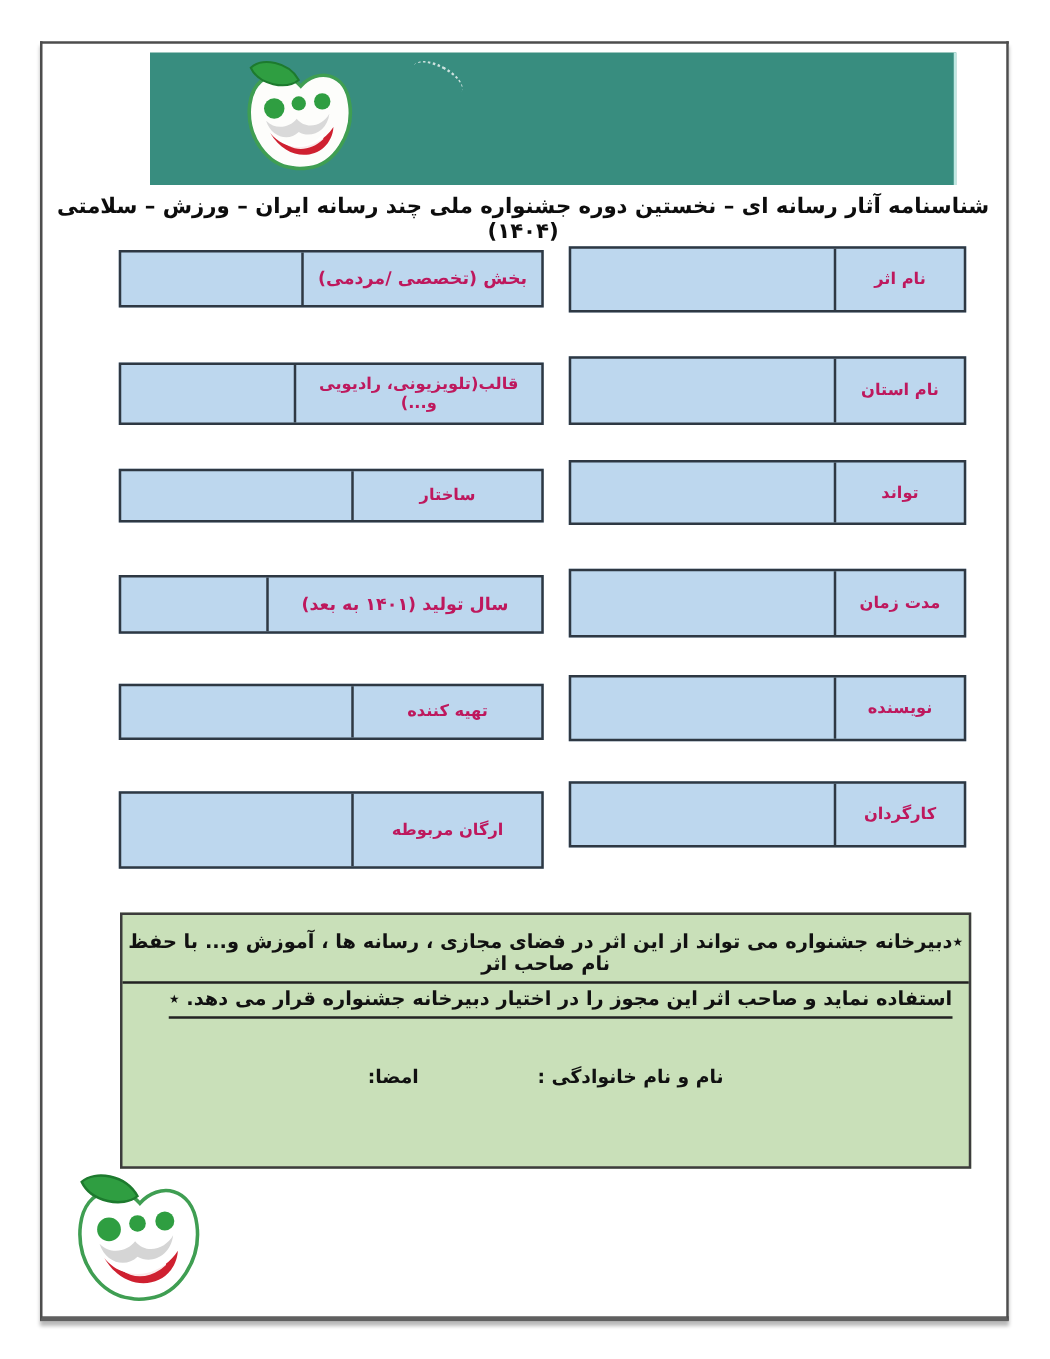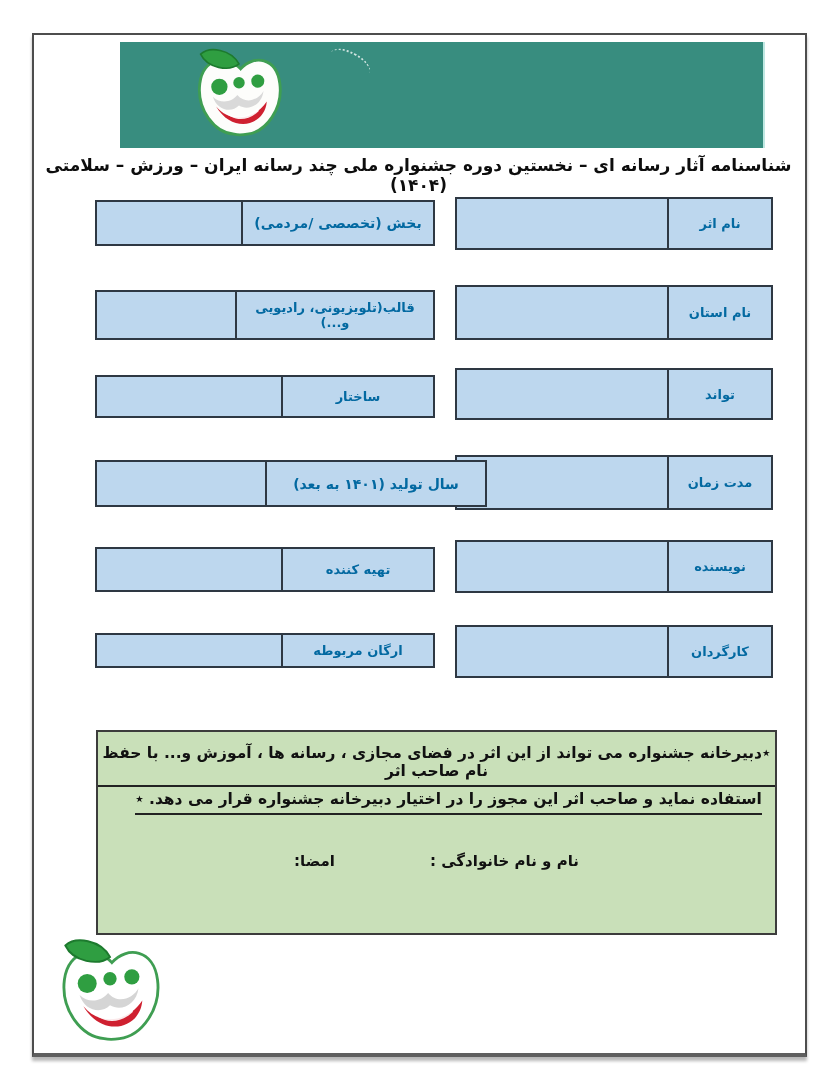--- a/index.html
+++ b/index.html
@@ -41,21 +41,21 @@
   }
   
   .field-row{
     position:absolute;display:flex;flex-direction:row;
     background:#bdd7ee;border:2px solid #2e3843;box-sizing:border-box;
   }
   .field-input{flex:1 1 auto;cursor:text;}
   .field-label{
     display:flex;align-items:center;justify-content:center;
     border-left:2px solid #2e3843;direction:rtl;text-align:center;
-    font-weight:bold;color:#0369a1;padding:0 4px;box-sizing:border-box;
+    font-weight:bold;color:#be185d;padding:0 4px;box-sizing:border-box;
   }
   .fs16{font-size:13px;} .fs14{font-size:14px;} .fs13{font-size:13px;}
   
   .notice{
     position:absolute;left:96px;top:730px;width:681px;height:205px;
     background:#c9e0b9;border:2px solid #3c3c3c;box-sizing:border-box;
     direction:rtl;
   }
   .notice-line{
     position:absolute;left:0;width:100%;text-align:center;
@@ -123,29 +123,29 @@
   <div class="field-label fs14" style="width:192px;">بخش (تخصصی /مردمی)</div>
 </div>
 <div class="field-row" style="left:95px;top:290px;width:340px;height:50px;">
   <div class="field-input"></div>
   <div class="field-label fs13" style="width:198px;">قالب(تلویزیونی، رادیویی و...)</div>
 </div>
 <div class="field-row" style="left:95px;top:375px;width:340px;height:43px;">
   <div class="field-input"></div>
   <div class="field-label fs16" style="width:152px;">ساختار</div>
 </div>
-<div class="field-row" style="left:95px;top:460px;width:392px;height:47px;">
+<div class="field-row" style="left:95px;top:460px;width:340px;height:47px;">
   <div class="field-input"></div>
   <div class="field-label fs14" style="width:220px;">سال تولید (۱۴۰۱ به بعد)</div>
 </div>
 <div class="field-row" style="left:95px;top:547px;width:340px;height:45px;">
   <div class="field-input"></div>
   <div class="field-label fs16" style="width:152px;">تهیه کننده</div>
 </div>
-<div class="field-row" style="left:95px;top:633px;width:340px;height:35px;">
+<div class="field-row" style="left:95px;top:633px;width:340px;height:62px;">
   <div class="field-input"></div>
   <div class="field-label fs16" style="width:152px;">ارگان مربوطه</div>
 </div>
 
 <div class="notice">
   <div class="notice-line" style="top:12px;">
     <span>٭دبیرخانه جشنواره می تواند از این اثر در فضای مجازی ، رسانه ها ، آموزش و... با حفظ نام صاحب اثر</span>
   </div>
   <div class="notice-line" style="top:58px;padding-left:12px;">
     <span>استفاده نماید و صاحب اثر  این مجوز را در اختیار دبیرخانه جشنواره قرار می دهد. ٭</span>

